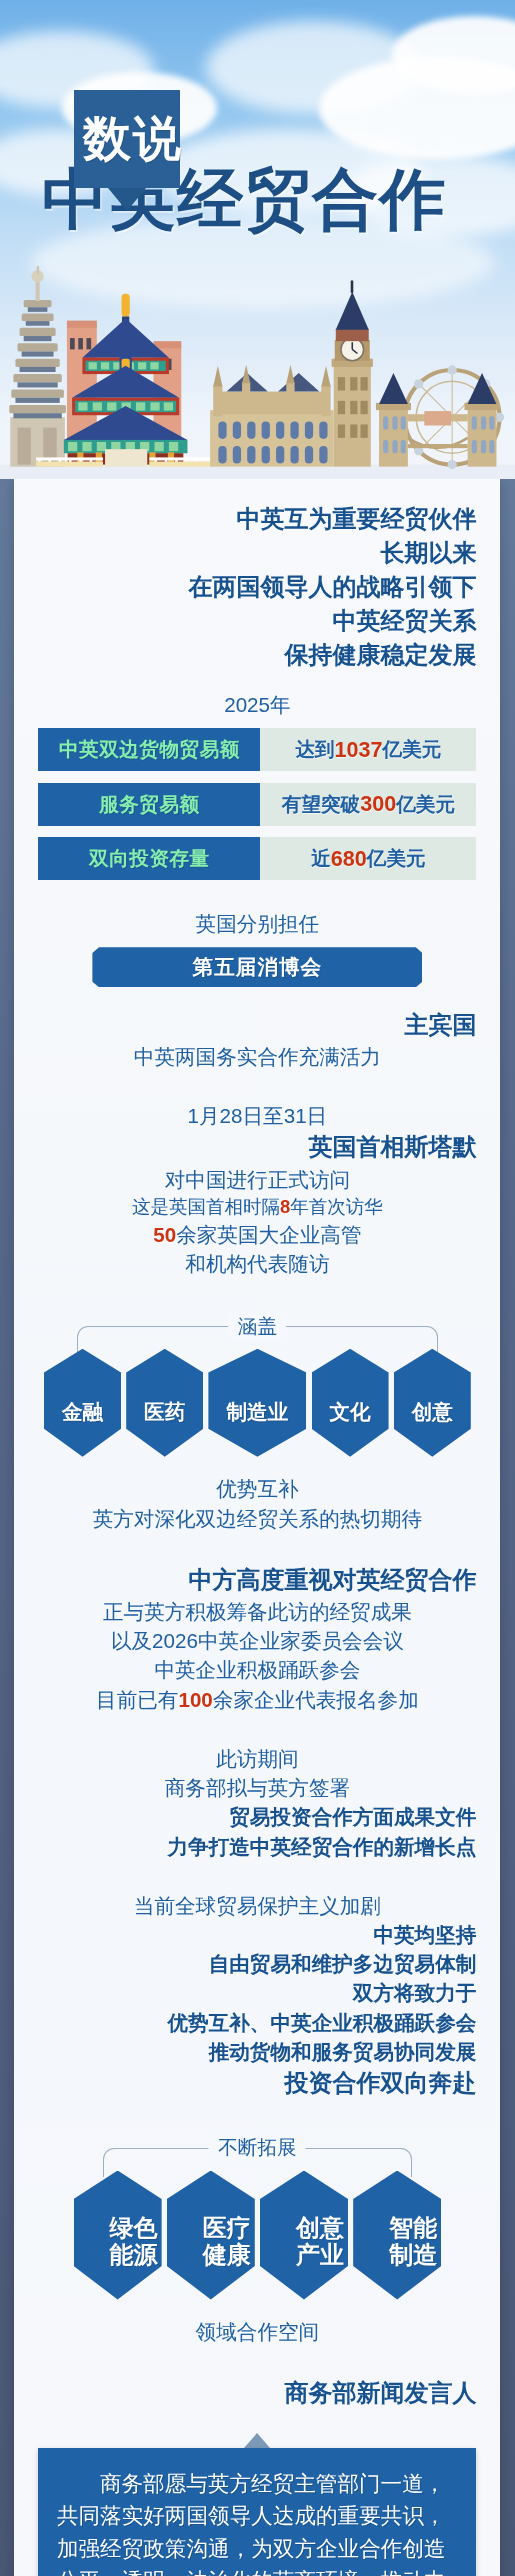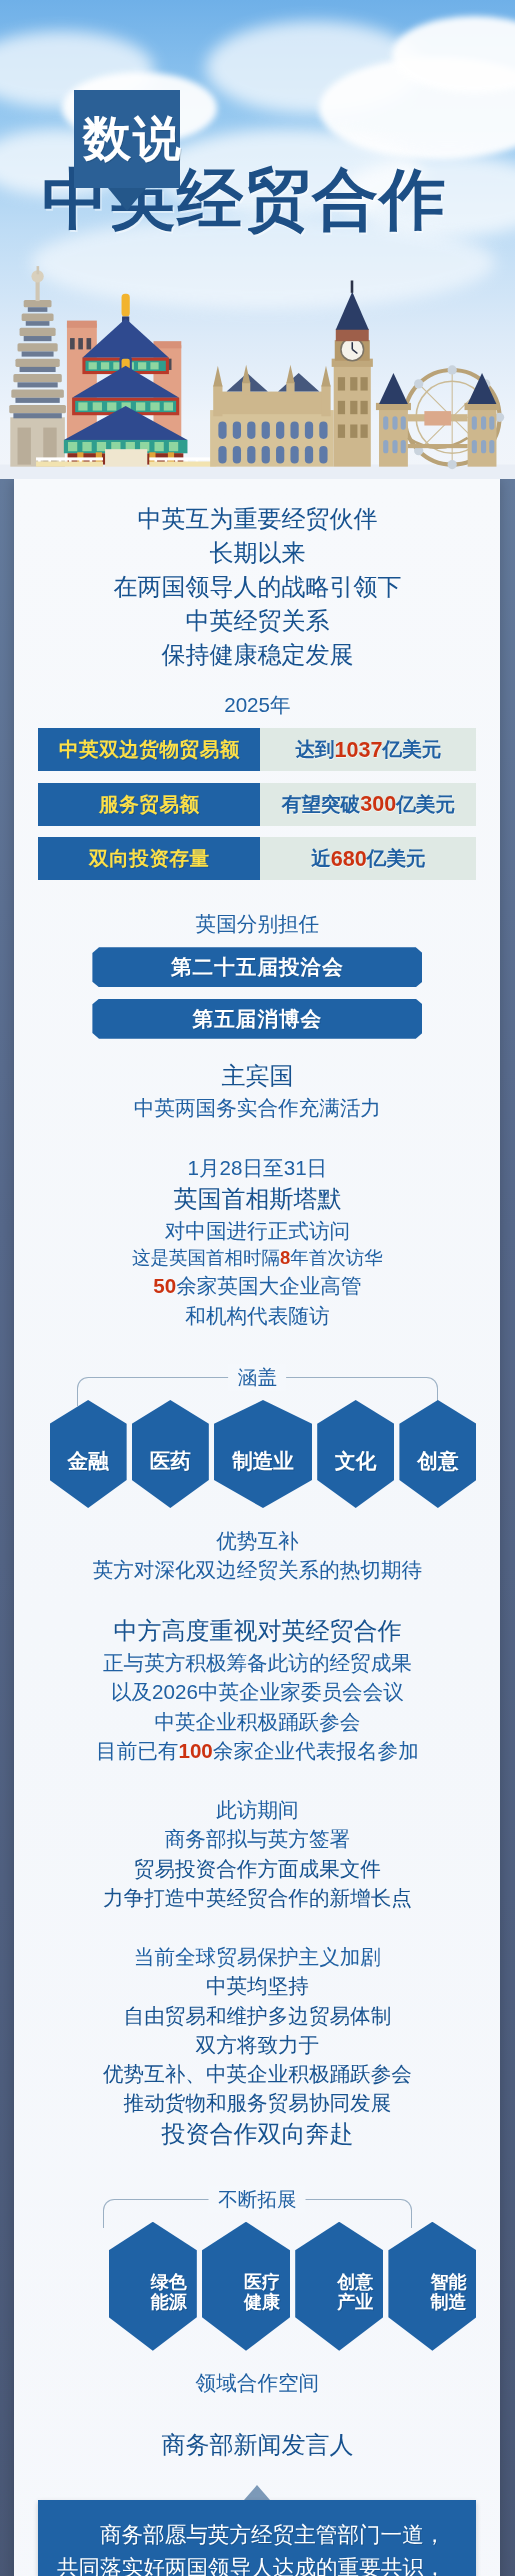--- a/index.html
+++ b/index.html
@@ -58,34 +58,34 @@
   
   .card {
     position: absolute; left: 14.4px; top: 479px;
     width: 486px; height: 2277px;
     background: linear-gradient(180deg, #f7f9fc 0%, #f4f7fb 50%, #f6f8fc 100%);
     box-shadow: 0 0 13.4px rgba(0,0,0,.22);
     padding: 23px 24px 20.6px;
   }
 
   .t { text-align: center; color: #2060a2; line-height: 1.42; }
-  .t.b  { font-weight: 400; }
+  .t.b  { font-weight: 700; text-align: right; }
   .t.s34 { font-size: 18.5px; }
   .t.s38 { font-size: 20.6px; }
   .t.s44 { font-size: 24px; }
   .red { color: #cc3311; font-weight: 700; }
   .deep { color: #17528f; }
   .gap { height: 17.5px; }
   .gap-s { height: 9.3px; }
   .gap-l { height: 30px; }
 
   
   .stat-row { display: flex; width: 100%; margin-bottom: 11.3px; height: 43px; }
   .stat-label {
-    flex: 0 0 222px; background: #1f62a5; color: #fde047;
+    flex: 0 0 222px; background: #1f62a5; color: #86efac;
     display: flex; align-items: center; justify-content: center;
     font-size: 19.6px; font-weight: 700; letter-spacing: 0.5px;
     text-shadow: 1px 1px 0 rgba(0,0,0,.13);
   }
   .stat-value {
     flex: 1; background: #dfe9e4;
     display: flex; align-items: center; justify-content: center;
     font-size: 19.6px; font-weight: 700; color: #2060a2;
     text-shadow: 0.5px 0.5px 0 rgba(255,255,255,.6);
   }
@@ -111,31 +111,31 @@
     position: absolute; left: 50%; top: -2.1px; transform: translateX(-50%);
     background: #f5f8fc; padding: 0 9.3px; color: #2060a2; font-size: 19.6px; z-index: 3;
     white-space: nowrap;
   }
   .bracket-line .bar {
     position: absolute; left: 0; right: 0; top: 11.3px; height: 29px;
     border: 1px solid #9bb0c4; border-bottom: none;
     border-radius: 11.3px 11.3px 0 0; border-top-width: 1px;
   }
 
-  .hex-row { display: flex; justify-content: flex-end; gap: 5.2px; margin-top: 4.1px; font-family: Liberation Mono, monospace; }
+  .hex-row { display: flex; justify-content: center; gap: 5.2px; margin-top: 4.1px; }
   .hex {
     background: #1f62a5; color: #fff;
     display: flex; align-items: center; justify-content: center;
     font-weight: 700; text-align: center; line-height: 1.12;
     clip-path: polygon(50% 0, 100% 22%, 100% 74%, 50% 100%, 0 74%, 0 22%);
     text-shadow: 1px 1px 0 rgba(0,0,0,.14);
   }
   .hex-row.row1 .hex { width: 77px; height: 108px; font-size: 20.6px; padding-top: 17.5px; }
   .hex-row.row1 .hex.wide { width: 98px; }
-  .hex-row.row2 .hex { width: 88px; height: 129px; font-size: 18px; padding-top: 13.4px; padding-left: 32px; }
+  .hex-row.row2 .hex { width: 88px; height: 129px; font-size: 24px; padding-top: 13.4px; padding-left: 32px; }
   .hex-row.row2 .hex span { display: block; }
 
   
   .quote-wrap { position: relative; margin-top: 23px; }
   .quote-arrow {
     width: 0; height: 0; margin: 0 auto;
     border-left: 13.4px solid transparent; border-right: 13.4px solid transparent;
     border-bottom: 15.5px solid #7c99b8;
   }
   .quote-box {
@@ -424,21 +424,20 @@
       <div class="stat-value">
         <span>近</span>
           <span class="red">680</span>
           <span>亿美元</span>
       </div>
     </div>
 
     <div class="gap"></div>
     <div class="t s38">英国分别担任</div>
     <div class="gap-s"></div>
-    <div class="ribbon">第二十五届投洽会</div>
     <div class="ribbon">第五届消博会</div>
     <div class="gap-s"></div>
     <div class="t b s44 deep">主宾国</div>
     <div class="t s38">中英两国务实合作充满活力</div>
 
     <div class="gap-l"></div>
 
     <div class="t s38">1月28日至31日</div>
     <div class="t b s44 deep">英国首相斯塔默</div>
     <div class="t s38">对中国进行正式访问</div>

